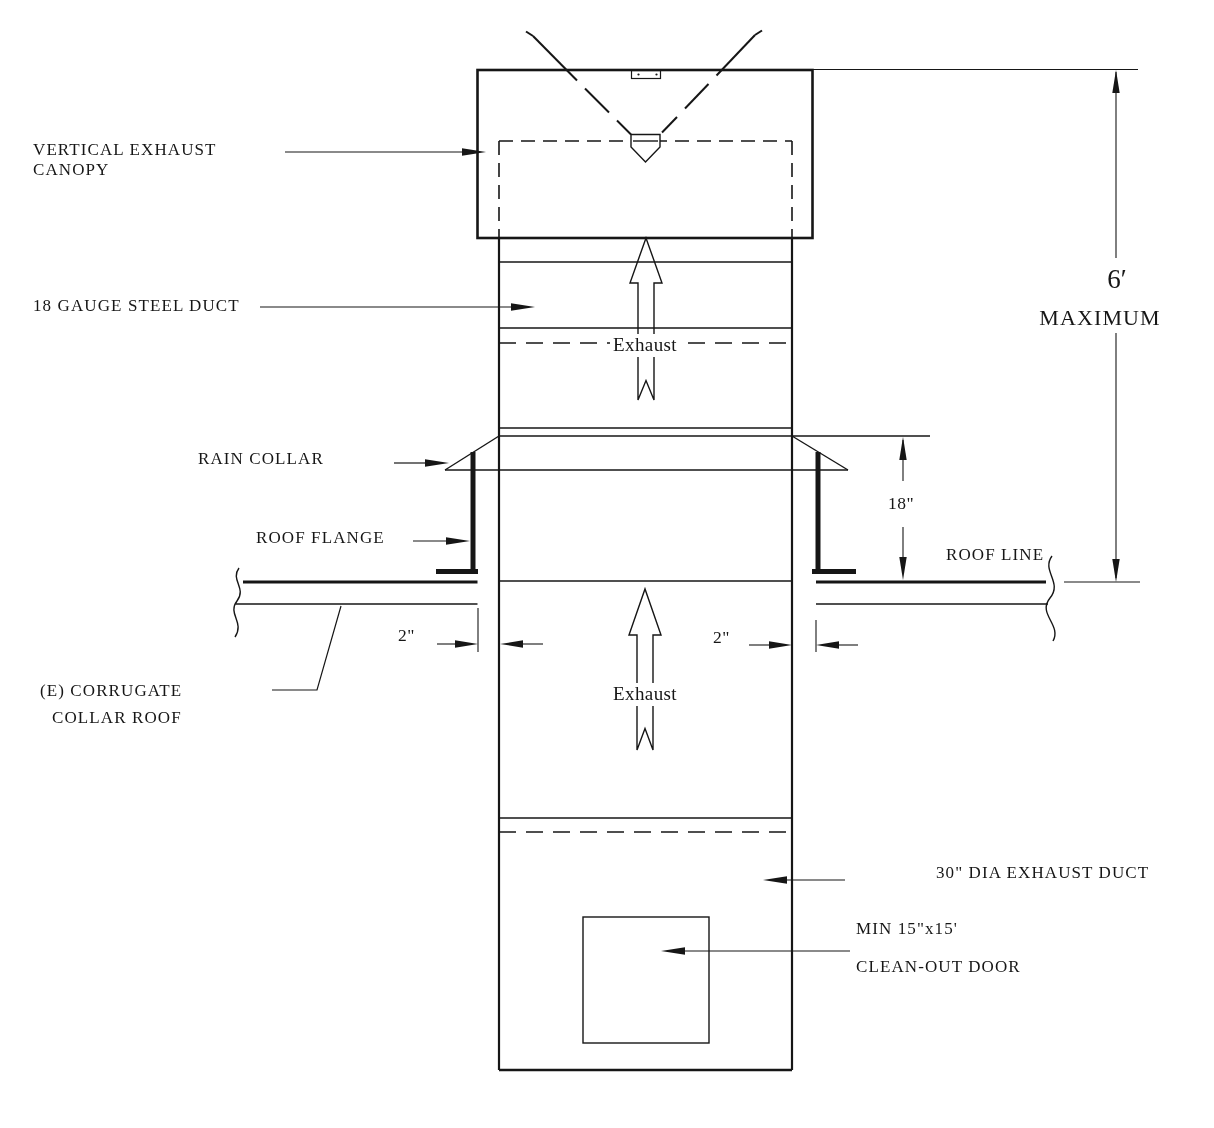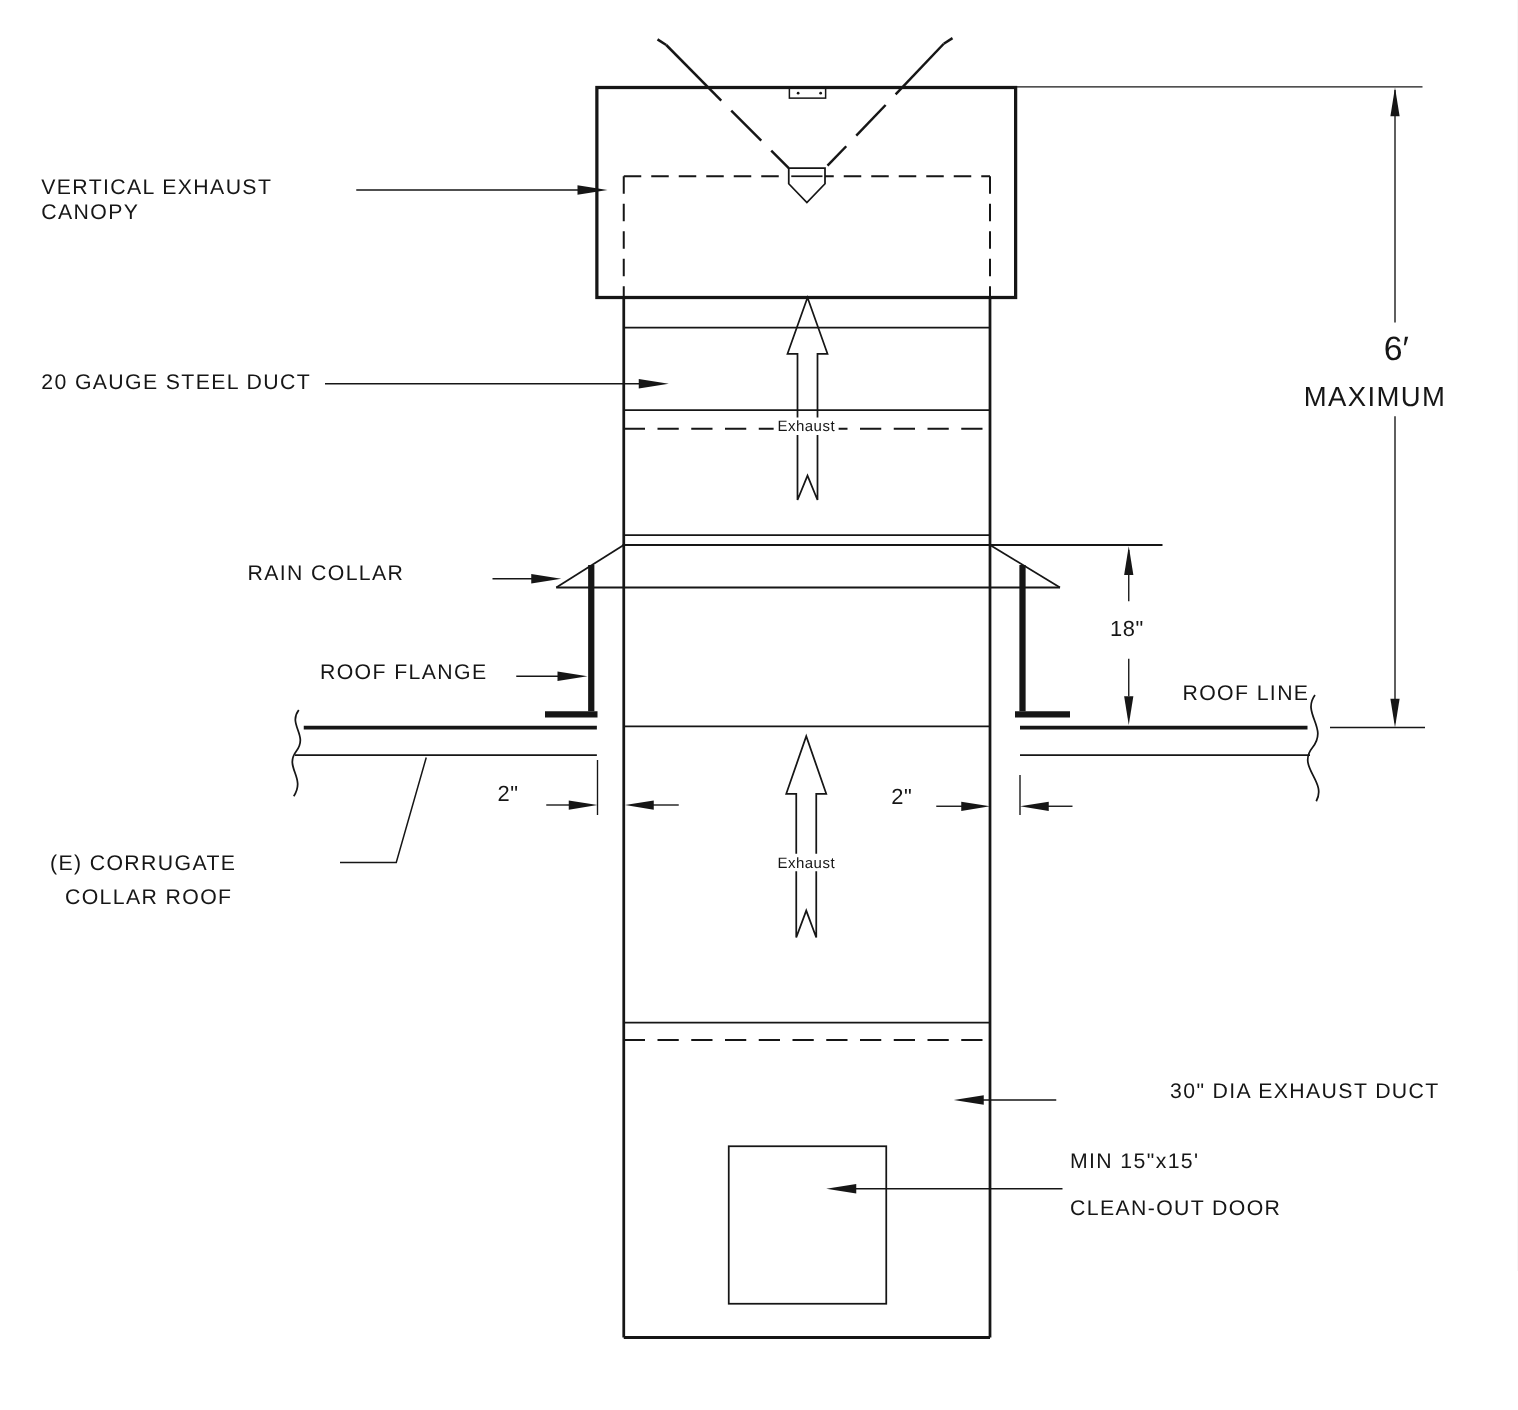--- a/index.html
+++ b/index.html
@@ -1,34 +1,34 @@
 <!DOCTYPE html>
 <html style="--line: #161616; --bg: #ffffff;"><head>
 <meta charset="utf-8">
 <style>
   :root { --line: #161616; --bg: #ffffff; }
   html,body { margin:0; padding:0; background:#f2f2f2; }
   .sheet {
     position: relative;
     width: 1214px; height: 1128px;
     background: var(--bg);
-    font-family: Liberation Sans, sans-serif;
+    font-family: Liberation Serif, serif;
     color: var(--line);
     overflow: hidden;
   }
   svg.linework { position:absolute; left:0; top:0; color: var(--line); }
   .lbl {
     position:absolute;
     font-size:17px;
     letter-spacing:1.1px;
     white-space:nowrap;
     color:var(--line);
     line-height:1.2;
   }
-  .lbl.small { font-size:12px; letter-spacing:0.4px; }
+  .lbl.small { font-size:19px; letter-spacing:0.4px; }
   .lbl.dim   { font-size:17.5px; letter-spacing:0.5px; }
   .lbl.feet  { font-size:27px; letter-spacing:0; transform:translateX(-50%); }
   .lbl.max   { font-size:22px; transform:translateX(-50%); }
   .lbl.onduct { background:var(--bg); padding:0 3px; }
   .center { transform:translateX(-50%); }
 </style>
 </head>
 <body>
 
 <div class="sheet">
@@ -171,21 +171,21 @@
       <polygon points="792,645 769,641.3 769,648.7"></polygon>
       <polygon points="816,645 839,641.3 839,648.7"></polygon>
     </g>
   </svg>
 
   <div class="lbl" style="left:33px; top:140px;">
     <div>VERTICAL EXHAUST</div>
     <div>CANOPY</div>
   </div>
 
-  <div class="lbl" style="left:33px; top:296px;">20 GAUGE STEEL DUCT</div>
+  <div class="lbl" style="left:33px; top:296px;">18 GAUGE STEEL DUCT</div>
 
   <div class="lbl" style="left:198px; top:449px;">RAIN COLLAR</div>
 
   <div class="lbl" style="left:212px; top:528px;margin-left:44px;">ROOF FLANGE</div>
 
   <div class="lbl" style="left:946px; top:545px;">ROOF LINE</div>
 
   <div class="lbl dim" style="left:888px; top:493px;">18"</div>
 
   <div class="lbl dim" style="left:398px; top:625px;">2"</div>

